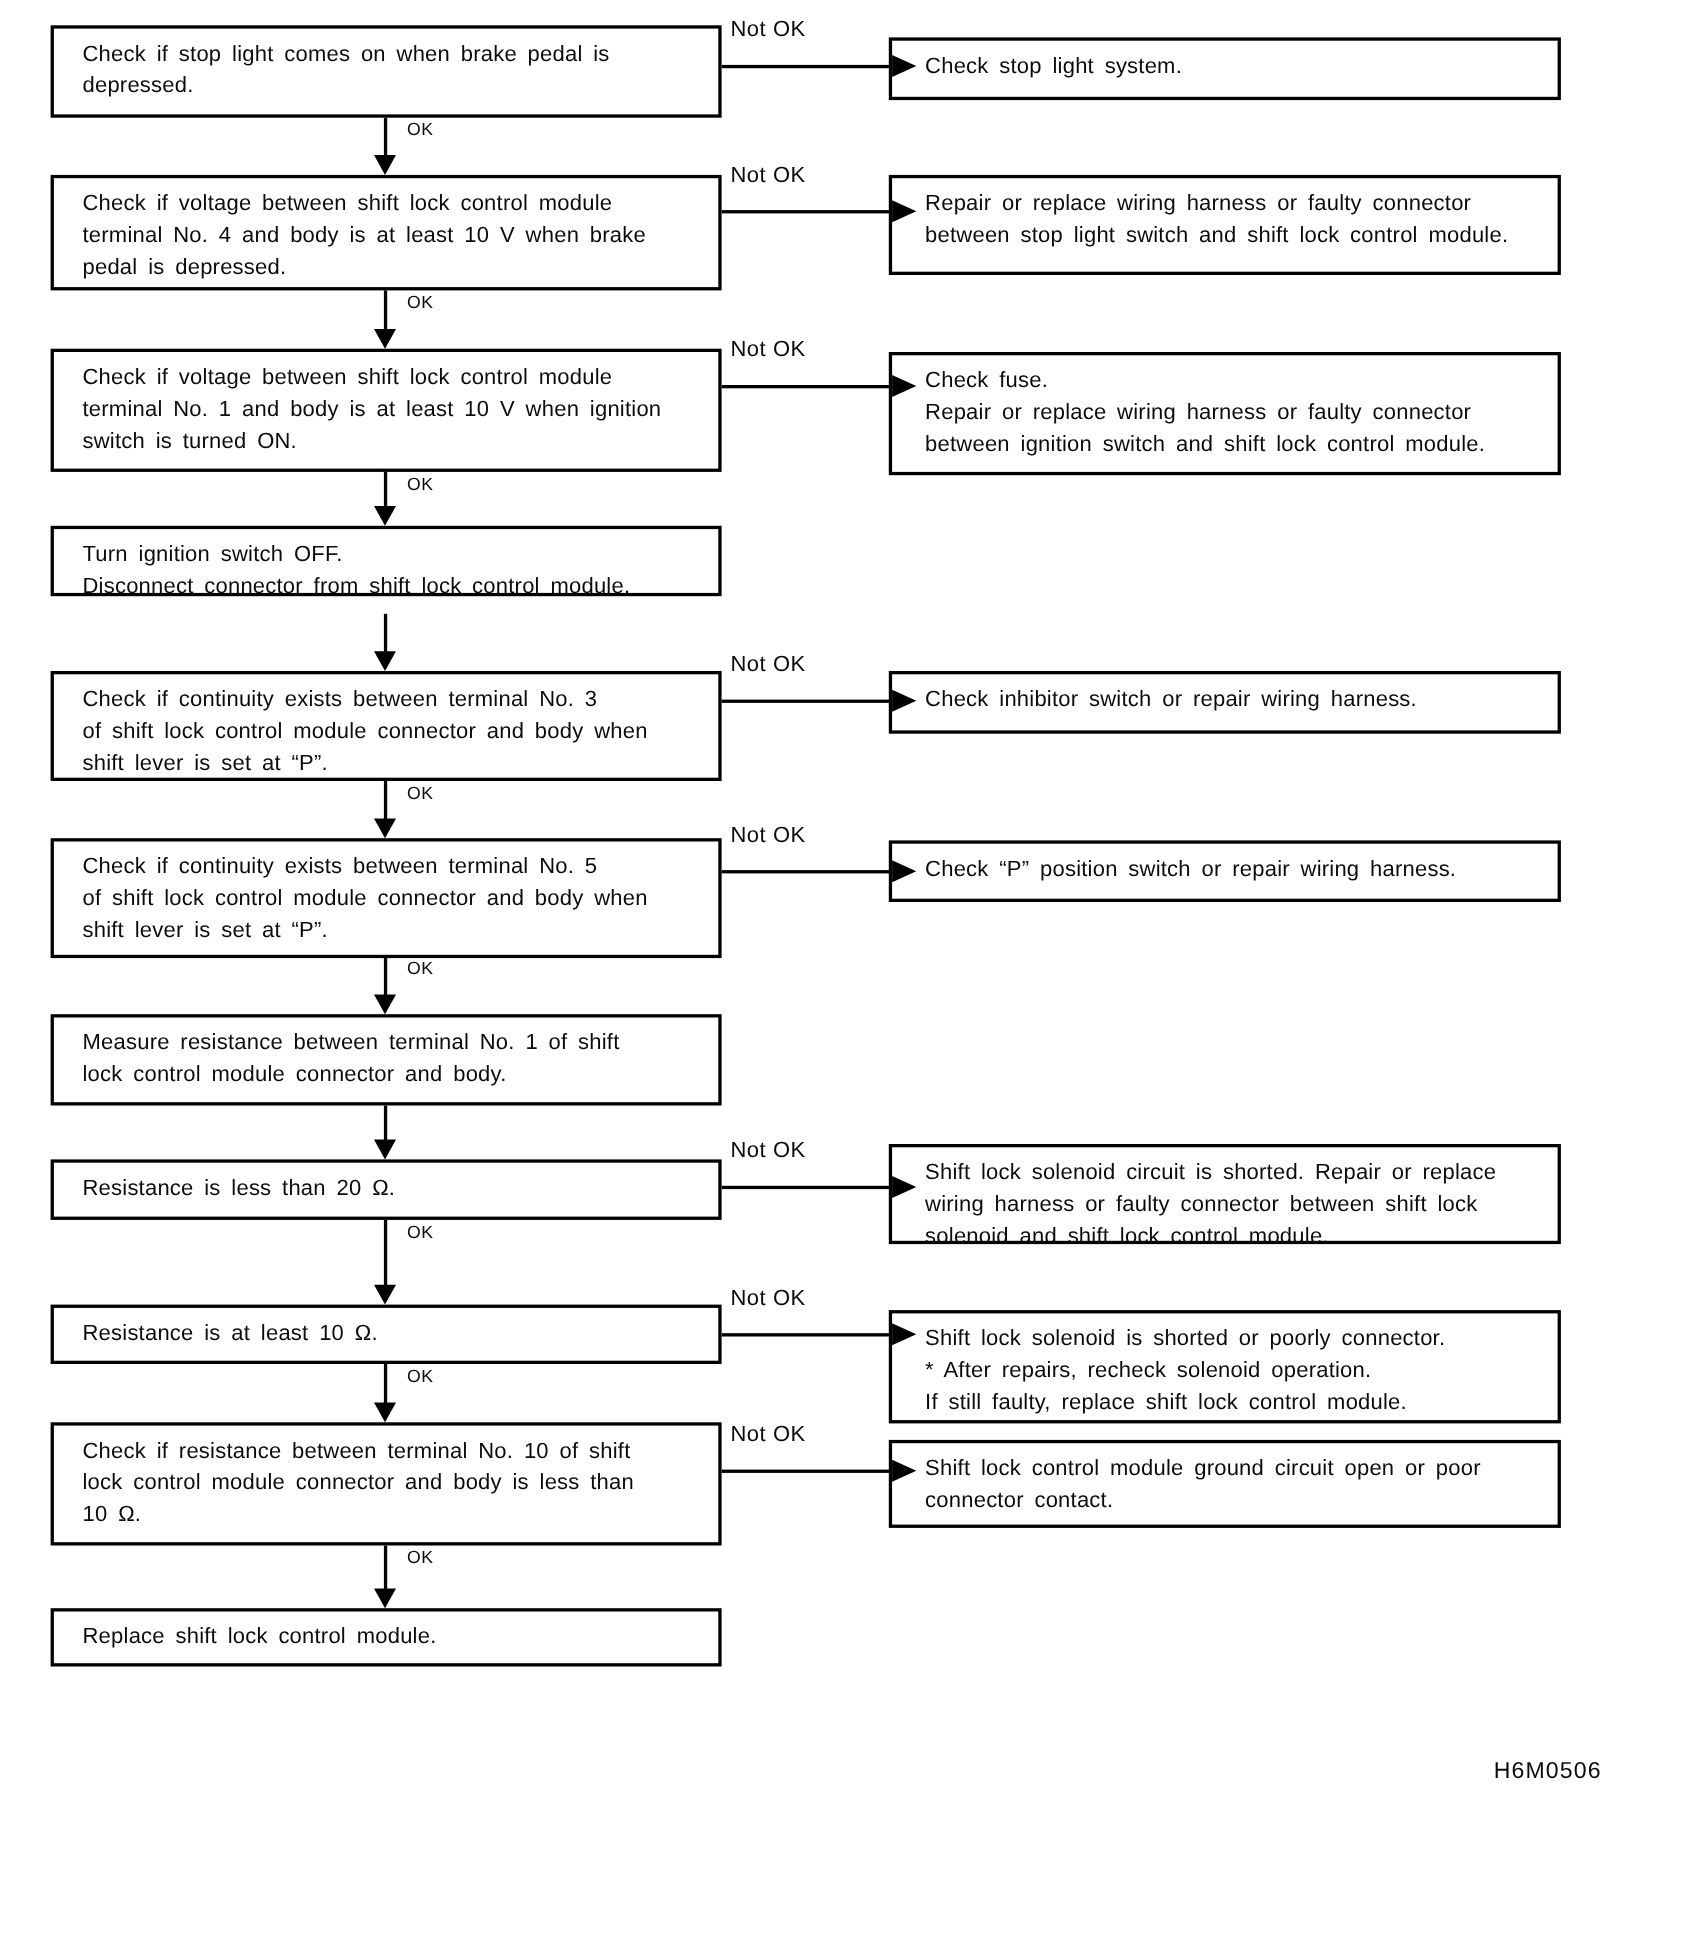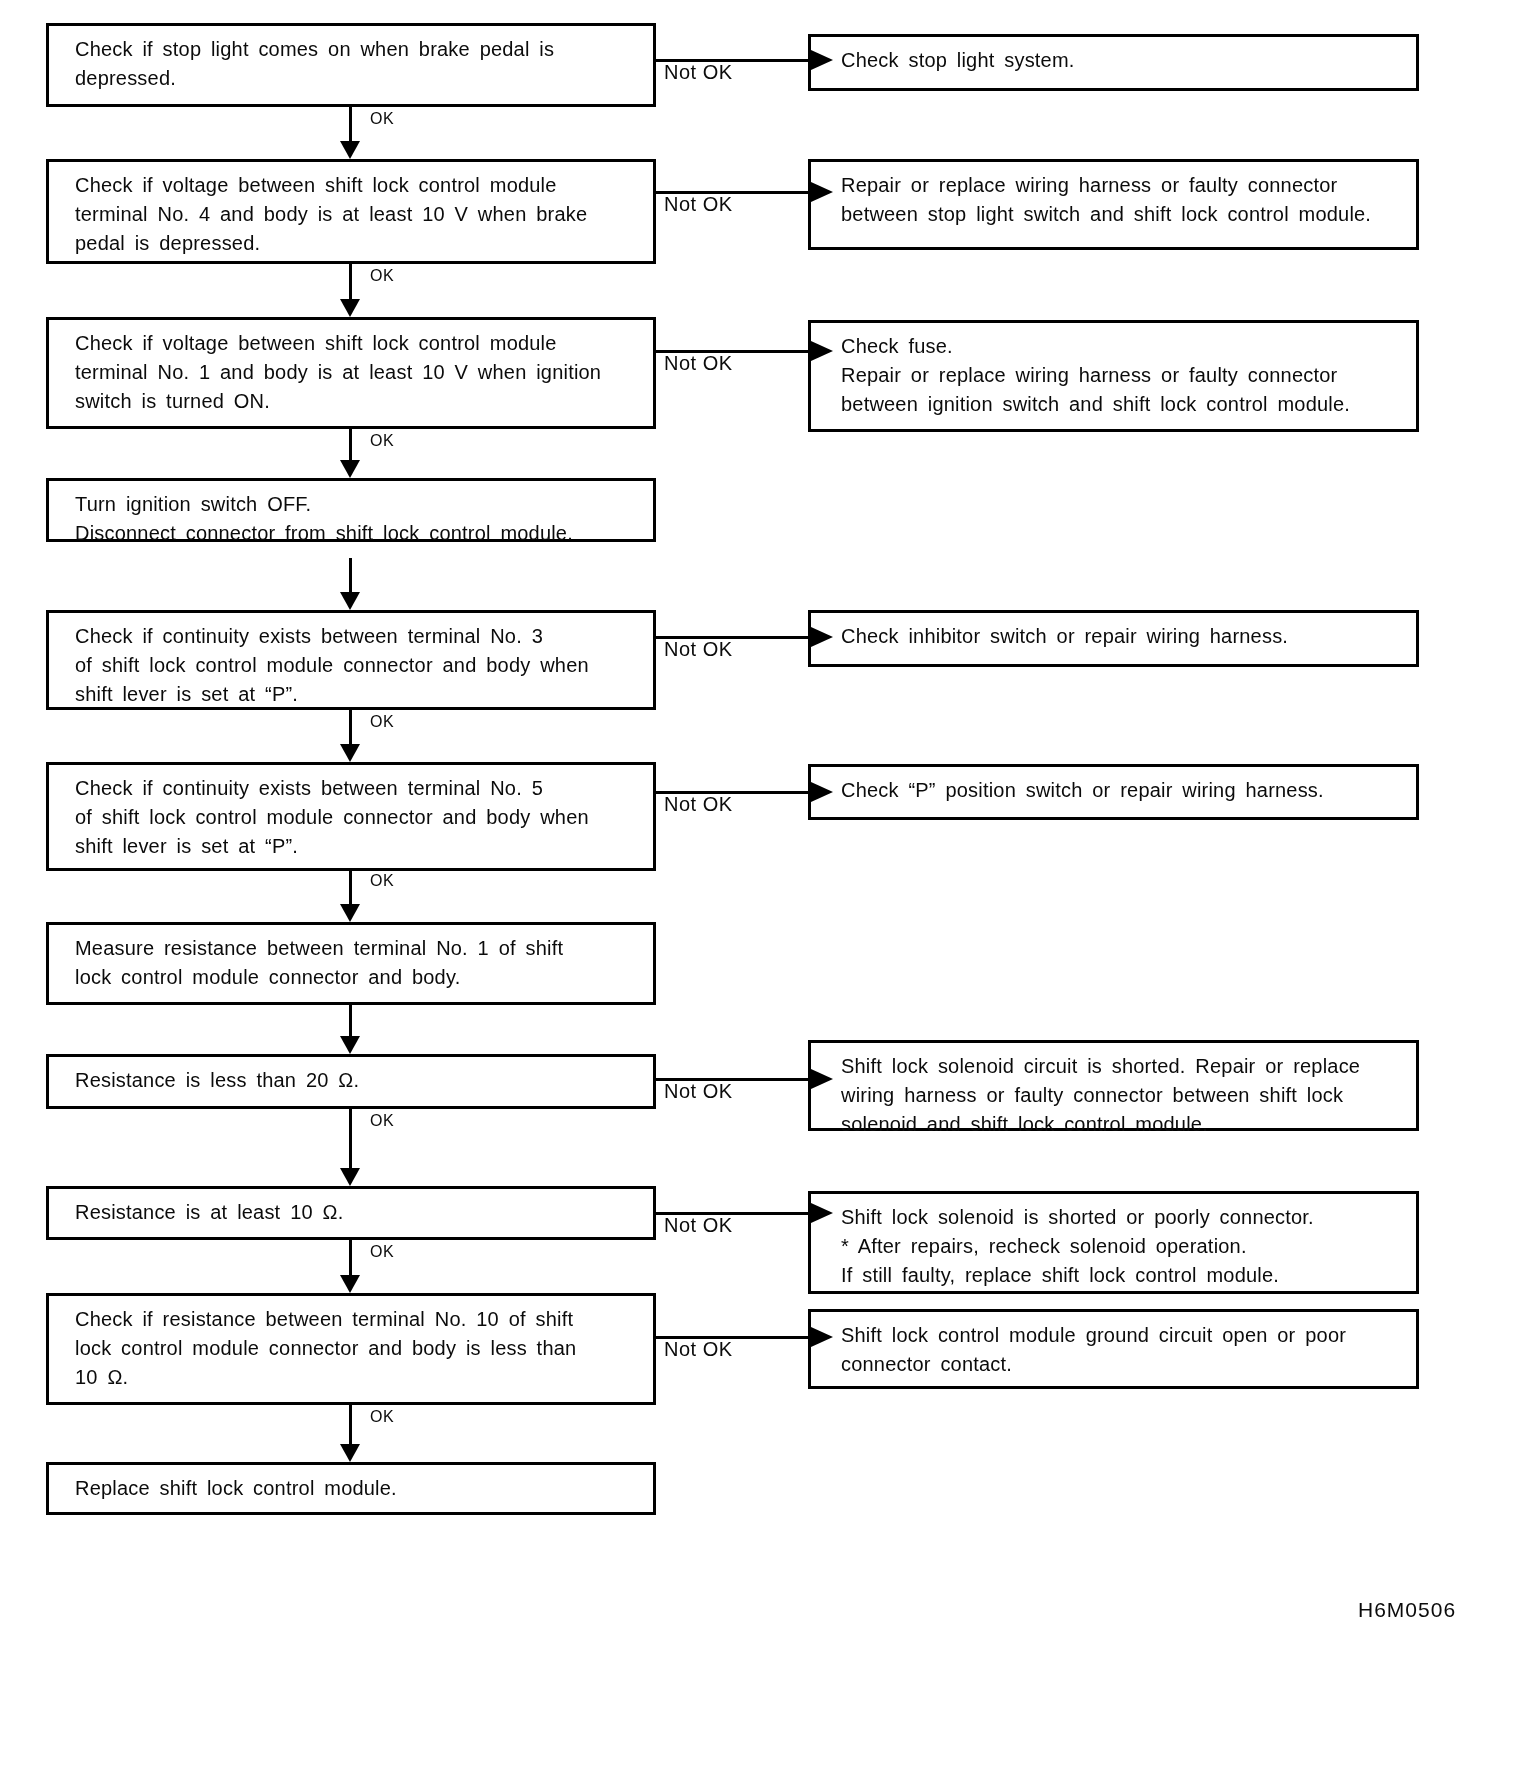--- a/index.html
+++ b/index.html
@@ -28,21 +28,21 @@
   .va{position:absolute;left:340px;width:21px;}
   .va .shaft{position:absolute;left:9px;top:0;width:3px;height:calc(100% - 16px);background:#000;}
   .va .head{position:absolute;left:0;bottom:0;width:0;height:0;
     border-left:10.5px solid transparent;border-right:10.5px solid transparent;border-top:18px solid #000;}
   .va .ok{position:absolute;left:30px;top:3px;font-size:16px;letter-spacing:0.5px;white-space:nowrap;}
   
   .ha{position:absolute;left:656px;width:177px;height:22px;}
   .ha .shaft{position:absolute;left:0;top:10px;width:155px;height:3px;background:#000;}
   .ha .head{position:absolute;right:0;top:1px;width:0;height:0;
     border-top:10px solid transparent;border-bottom:10px solid transparent;border-left:22px solid #000;}
-  .ha .nok{position:absolute;left:8px;top:-33px;font-size:20px;letter-spacing:0.5px;white-space:nowrap;margin-top:45px;}
+  .ha .nok{position:absolute;left:8px;top:-33px;font-size:20px;letter-spacing:0.5px;white-space:nowrap;}
   .figcode{position:absolute;left:1358px;top:1598px;font-size:21px;letter-spacing:1px;}
 </style>
 </head>
 <body>
 
 <div id="page">
 
   <div class="box" style="top:23px;height:84px">
     <div class="line">Check if stop light comes on when brake pedal is</div>
     <div class="line">depressed.</div>

